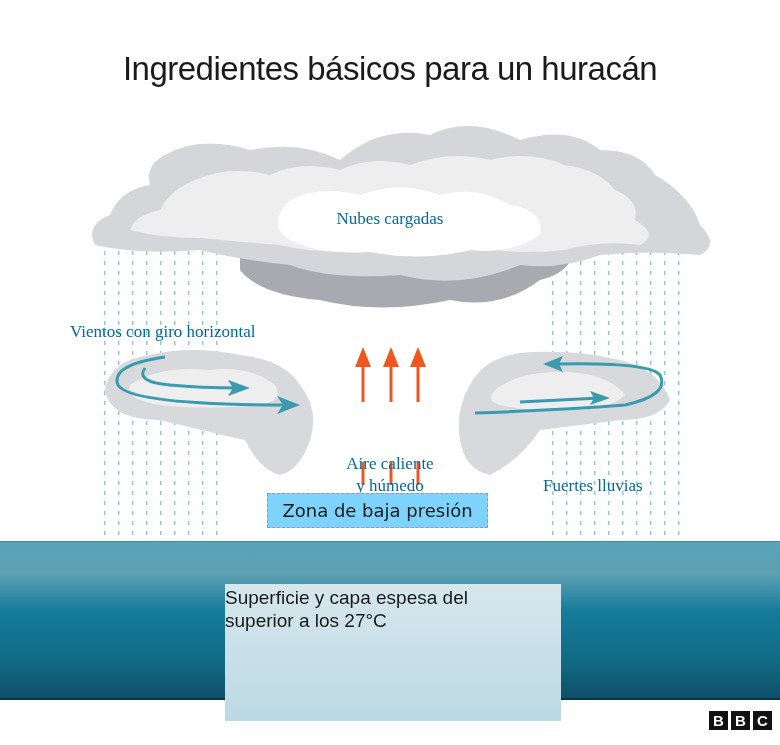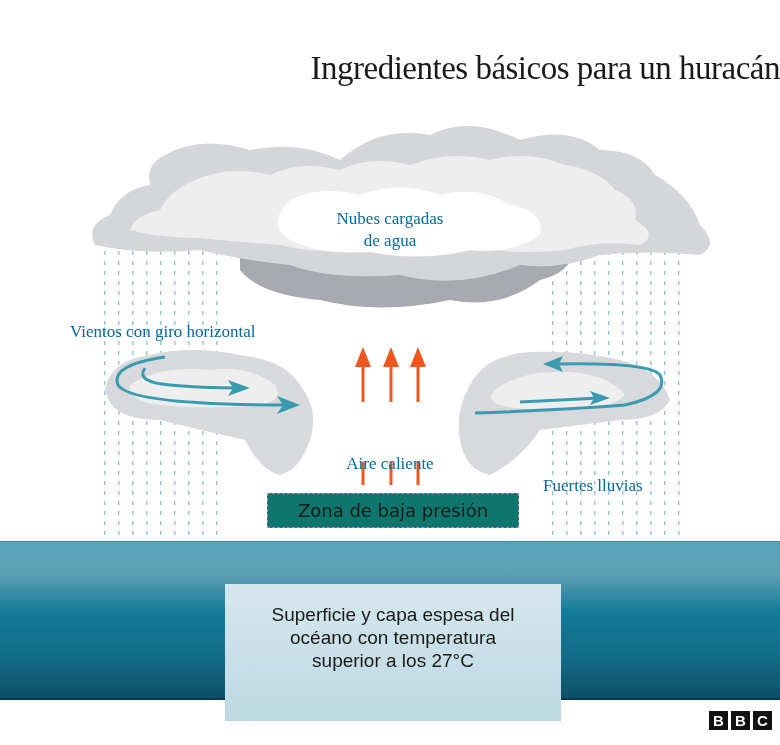--- a/index.html
+++ b/index.html
@@ -1,22 +1,22 @@
 <!DOCTYPE html>
 <html><head>
 <meta charset="utf-8">
 <style>
   html,body{margin:0;padding:0;background:#fff;}
   body{width:780px;height:745px;position:relative;overflow:hidden;font-family:"DejaVu Sans","Liberation Sans",sans-serif;}
-  .title{position:absolute;left:0;right:0;top:50px;text-align:right;font-family:Liberation Serif, serif;font-size:33px;color:#1a1a1a;letter-spacing:-0.5px;}
+  .title{position:absolute;left:0;right:0;top:50px;text-align:center;font-family:Liberation Sans, sans-serif;font-size:33px;color:#1a1a1a;letter-spacing:-0.5px;}
   svg.art{position:absolute;left:0;top:0;}
   .label{position:absolute;color:#0369a1;font-size:17px;line-height:22px;text-align:center;font-family:Liberation Serif, serif;}
-  .lowbox{position:absolute;left:267px;top:493px;width:252px;height:35px;background:#0f766e;border:1.5px dashed #a58fc9;box-sizing:border-box;display:flex;align-items:center;justify-content:center;font-size:18px;color:#1a1a1a;}
+  .lowbox{position:absolute;left:267px;top:493px;width:221px;height:35px;background:#7dd3fc;border:1.5px dashed #a58fc9;box-sizing:border-box;display:flex;align-items:center;justify-content:center;font-size:18px;color:#1a1a1a;}
   .ocean{position:absolute;left:0;top:541px;width:780px;height:156px;background:linear-gradient(#56a5b9 0%,#5fa0b3 20%,#137b9a 45%,#126b86 75%,#0f4f68 100%);border-top:1px solid #3d8da5;border-bottom:2px solid #0b3347;}
-  .oceanbox{position:absolute;left:225px;top:42px;width:336px;height:137px;box-sizing:border-box;background:linear-gradient(#d6e7ee,#bcd9e3);padding-top:19px;text-align:center;font-family:"Liberation Sans",sans-serif;font-size:19px;line-height:23px;color:#1a1a1a;}
+  .oceanbox{position:absolute;left:225px;top:42px;width:336px;height:137px;box-sizing:border-box;background:linear-gradient(#d6e7ee,#bcd9e3);padding-top:2px;text-align:left;font-family:"Liberation Sans",sans-serif;font-size:19px;line-height:23px;color:#1a1a1a;}
   .bbc{position:absolute;right:8px;top:711px;display:flex;gap:3px;}
   .bbc span{display:block;width:19px;height:19px;background:#111;color:#fff;font-family:"Liberation Sans",sans-serif;font-weight:bold;font-size:15px;line-height:19px;text-align:center;}
 </style>
 </head>
 <body>
 
 <div class="title">Ingredientes básicos para un huracán</div>
 
 <svg class="art" width="780" height="545" viewBox="0 0 780 545">
   <defs>
@@ -70,39 +70,38 @@
   </g>
   <g fill="#f0561d">
     <polygon points="363,347 355,367 371,367"></polygon>
     <polygon points="391,347 383,367 399,367"></polygon>
     <polygon points="418,347 410,367 426,367"></polygon>
   </g>
 </svg>
 
 <div class="label" style="left:280px;top:208px;width:220px;">
   <div>Nubes cargadas</div>
-  <div>de agua</div>
 </div>
 
 <div class="label" style="left:70px;top:321px;text-align:center;">Vientos con giro horizontal</div>
 
 <div class="label" style="left:300px;top:409px;width:180px;margin-top:44px;">
   <div>Aire caliente</div>
+  <div>y húmedo</div>
 </div>
 
 <div class="label" style="left:543px;top:475px;text-align:right;">Fuertes lluvias</div>
 
 <div class="lowbox">
   <span>Zona de baja presión</span>
 </div>
 
 <div class="ocean">
   <div class="oceanbox">
     <div>Superficie y capa espesa del</div>
-    <div>océano con temperatura</div>
     <div>superior a los 27°C</div>
   </div>
 </div>
 
 <div class="bbc">
   <span>B</span>
   <span>B</span>
   <span>C</span>
 </div>
 

